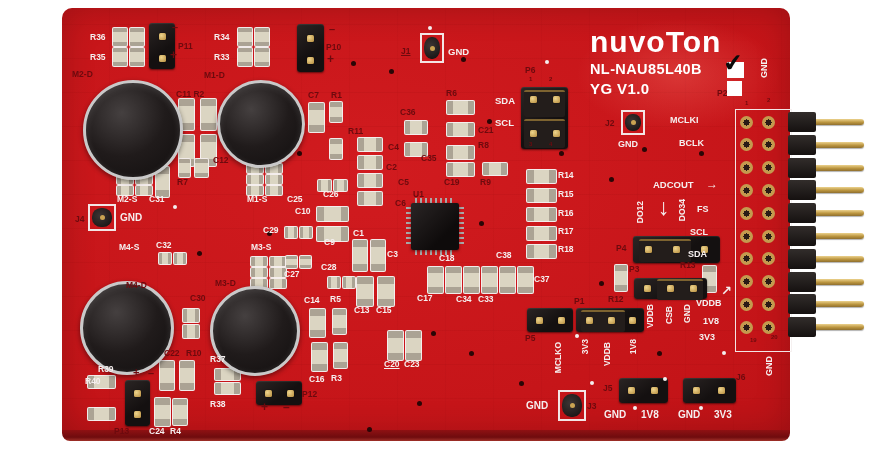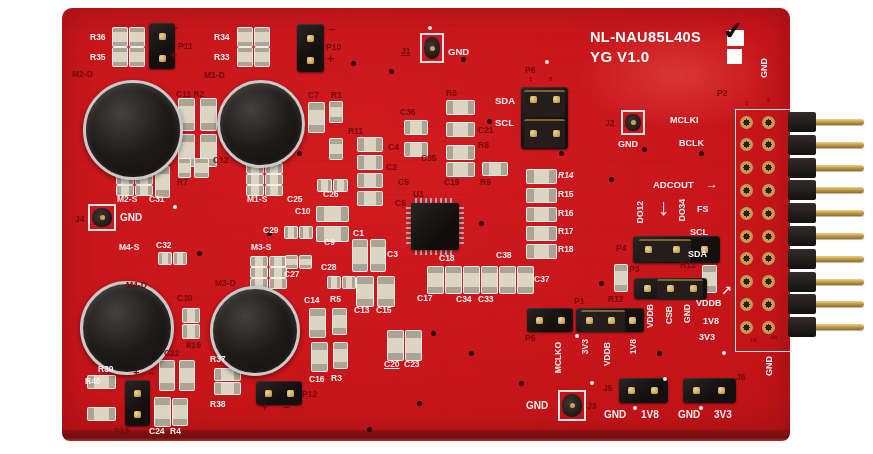--- a/index.html
+++ b/index.html
@@ -69,22 +69,23 @@
 
 <div id="stage">
   <div class="board"></div>
   <div class="board-edge"></div>
   <div class="traces"></div>
   <div class="logo-glow"></div>
   <div class="vias"></div>
   <div class="dots"></div>
 
   <div class="logo-block">
+    <div class="brand">nuvoTon</div>
     <div class="models">
-      <span class="model">NL-NAU85L40S</span>
+      <span class="model">NL-NAU85L40B</span>
       <span class="chk chk1">
           <span class="tick">✔</span>
         </span>
       <span class="chk chk2"></span>
     </div>
     <div class="version">YG V1.0</div>
   </div>
 <div class="smd" style="left: 112px; top: 27px; width: 16px; height: 20px; background: linear-gradient(rgb(171, 163, 148) 0px, rgb(171, 163, 148) 24%, rgb(219, 213, 194) 24%, rgb(219, 213, 194) 76%, rgb(171, 163, 148) 76%);"></div>
     <div class="smd" style="left: 129px; top: 27px; width: 16px; height: 20px; background: linear-gradient(rgb(171, 163, 148) 0px, rgb(171, 163, 148) 24%, rgb(219, 213, 194) 24%, rgb(219, 213, 194) 76%, rgb(171, 163, 148) 76%);"></div>
     <div class="smd" style="left: 112px; top: 47px; width: 16px; height: 20px; background: linear-gradient(rgb(171, 163, 148) 0px, rgb(171, 163, 148) 24%, rgb(219, 213, 194) 24%, rgb(219, 213, 194) 76%, rgb(171, 163, 148) 76%);"></div>
@@ -327,50 +328,50 @@
     <div class="lbl" style="left: 295px; top: 207px; font-size: 8.5px; color: rgb(245, 239, 239);">C10</div>
     <div class="lbl" style="left: 263px; top: 226px; font-size: 8.5px; color: rgb(245, 239, 239);">C29</div>
     <div class="lbl" style="left: 324px; top: 238px; font-size: 8.5px; color: rgb(245, 239, 239);">C9</div>
     <div class="lbl" style="left: 251px; top: 243px; font-size: 8.5px; color: rgb(245, 239, 239);">M3-S</div>
     <div class="lbl" style="left: 284px; top: 270px; font-size: 8.5px; color: rgb(245, 239, 239);">C27</div>
     <div class="lbl" style="left: 321px; top: 263px; font-size: 8.5px; color: rgb(245, 239, 239);">C28</div>
     <div class="lbl" style="left: 353px; top: 229px; font-size: 8.5px; color: rgb(245, 239, 239);">C1</div>
     <div class="lbl" style="left: 387px; top: 250px; font-size: 8.5px; color: rgb(245, 239, 239);">C3</div>
     <div class="lbl" style="left: 79px; top: 281px; font-size: 8.5px; color: rgb(109, 10, 14); padding-left: 47px;">M4-D</div>
     <div class="lbl" style="left: 215px; top: 279px; font-size: 8.5px; color: rgb(109, 10, 14);">M3-D</div>
-    <div class="lbl" style="left: 177px; top: 294px; font-size: 8.5px; color: rgb(109, 10, 14);">C30</div>
+    <div class="lbl" style="left: 190px; top: 294px; font-size: 8.5px; color: rgb(109, 10, 14);">C30</div>
     <div class="lbl" style="left: 304px; top: 296px; font-size: 8.5px; color: rgb(245, 239, 239);">C14</div>
     <div class="lbl" style="left: 330px; top: 295px; font-size: 8.5px; color: rgb(245, 239, 239);">R5</div>
     <div class="lbl" style="left: 354px; top: 306px; font-size: 8.5px; color: rgb(245, 239, 239);">C13</div>
     <div class="lbl" style="left: 376px; top: 306px; font-size: 8.5px; color: rgb(245, 239, 239);">C15</div>
     <div class="lbl" style="left: 309px; top: 375px; font-size: 8.5px; color: rgb(245, 239, 239);">C16</div>
     <div class="lbl" style="left: 331px; top: 374px; font-size: 8.5px; color: rgb(245, 239, 239);">R3</div>
     <div class="lbl" style="left: 164px; top: 349px; font-size: 8.5px; color: rgb(109, 10, 14);">C22</div>
-    <div class="lbl" style="left: 186px; top: 342px; font-size: 8.5px; color: rgb(109, 10, 14); font-family: Liberation Mono, monospace;">R10</div>
+    <div class="lbl" style="left: 186px; top: 349px; font-size: 8.5px; color: rgb(109, 10, 14);">R10</div>
     <div class="lbl" style="left: 85px; top: 365px; font-size: 8.5px; color: rgb(245, 239, 239); padding-left: 13px;">R39</div>
     <div class="lbl" style="left: 85px; top: 377px; font-size: 8.5px; color: rgb(245, 239, 239);">R40</div>
     <div class="lbl" style="left: 114px; top: 427px; font-size: 8.5px; color: rgb(109, 10, 14);">P13</div>
     <div class="lbl" style="left: 133px; top: 367px; font-size: 11px; color: rgb(109, 10, 14);">+</div>
     <div class="lbl" style="left: 148px; top: 368px; font-size: 11px; color: rgb(109, 10, 14);">–</div>
     <div class="lbl" style="left: 149px; top: 427px; font-size: 8.5px; color: rgb(245, 239, 239);">C24</div>
     <div class="lbl" style="left: 170px; top: 427px; font-size: 8.5px; color: rgb(245, 239, 239);">R4</div>
     <div class="lbl" style="left: 210px; top: 355px; font-size: 8.5px; color: rgb(245, 239, 239);">R37</div>
     <div class="lbl" style="left: 210px; top: 400px; font-size: 8.5px; color: rgb(245, 239, 239);">R38</div>
     <div class="lbl" style="left: 302px; top: 390px; font-size: 8.5px; color: rgb(109, 10, 14);">P12</div>
     <div class="lbl" style="left: 261px; top: 401px; font-size: 12px; color: rgb(109, 10, 14);">+</div>
     <div class="lbl" style="left: 283px; top: 401px; font-size: 12px; color: rgb(109, 10, 14);">–</div>
     <div class="lbl" style="left: 384px; top: 360px; font-size: 8.5px; color: rgb(245, 239, 239); text-decoration: underline;">C20</div>
     <div class="lbl" style="left: 404px; top: 360px; font-size: 8.5px; color: rgb(245, 239, 239);">C23</div>
     <div class="lbl" style="left: 417px; top: 294px; font-size: 8.5px; color: rgb(245, 239, 239);">C17</div>
     <div class="lbl" style="left: 456px; top: 295px; font-size: 8.5px; color: rgb(245, 239, 239);">C34</div>
     <div class="lbl" style="left: 478px; top: 295px; font-size: 8.5px; color: rgb(245, 239, 239);">C33</div>
     <div class="lbl" style="left: 439px; top: 254px; font-size: 8.5px; color: rgb(245, 239, 239);">C18</div>
     <div class="lbl" style="left: 496px; top: 251px; font-size: 8.5px; color: rgb(245, 239, 239);">C38</div>
     <div class="lbl" style="left: 534px; top: 275px; font-size: 8.5px; color: rgb(245, 239, 239);">C37</div>
-    <div class="lbl" style="left: 558px; top: 171px; font-size: 8.5px; color: rgb(245, 239, 239); font-style: italic;">R14</div>
+    <div class="lbl" style="left: 558px; top: 171px; font-size: 8.5px; color: rgb(245, 239, 239);">R14</div>
     <div class="lbl" style="left: 558px; top: 190px; font-size: 8.5px; color: rgb(245, 239, 239);">R15</div>
     <div class="lbl" style="left: 558px; top: 209px; font-size: 8.5px; color: rgb(245, 239, 239);">R16</div>
     <div class="lbl" style="left: 558px; top: 227px; font-size: 8.5px; color: rgb(245, 239, 239);">R17</div>
     <div class="lbl" style="left: 558px; top: 245px; font-size: 8.5px; color: rgb(245, 239, 239);">R18</div>
     <div class="lbl" style="left: 653px; top: 180px; font-size: 9.5px; color: rgb(245, 239, 239);">ADCOUT</div>
     <div class="lbl" style="left: 706px; top: 178px; font-size: 12px; color: rgb(245, 239, 239);">→</div>
     <div class="lbl" style="left: 658px; top: 196px; font-size: 23px; color: rgb(245, 239, 239);">↓</div>
     <div class="lbl v" style="left: 636px; top: 201px; font-size: 8.5px; color: rgb(245, 239, 239);">DO12</div>
     <div class="lbl v" style="left: 678px; top: 199px; font-size: 8.5px; color: rgb(245, 239, 239);">DO34</div>
     <div class="lbl" style="left: 616px; top: 244px; font-size: 8.5px; color: rgb(109, 10, 14);">P4</div>

